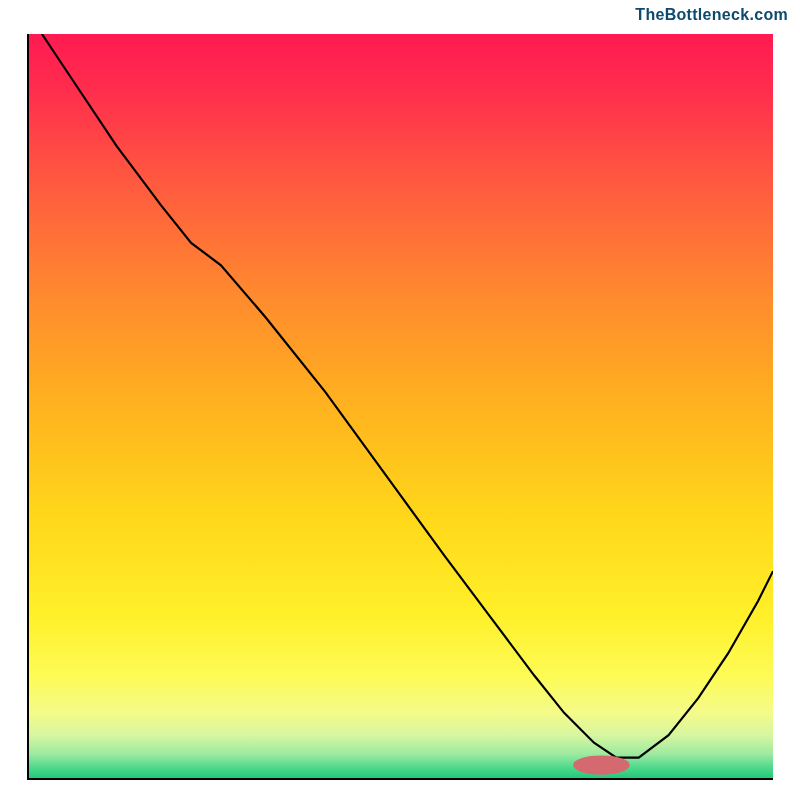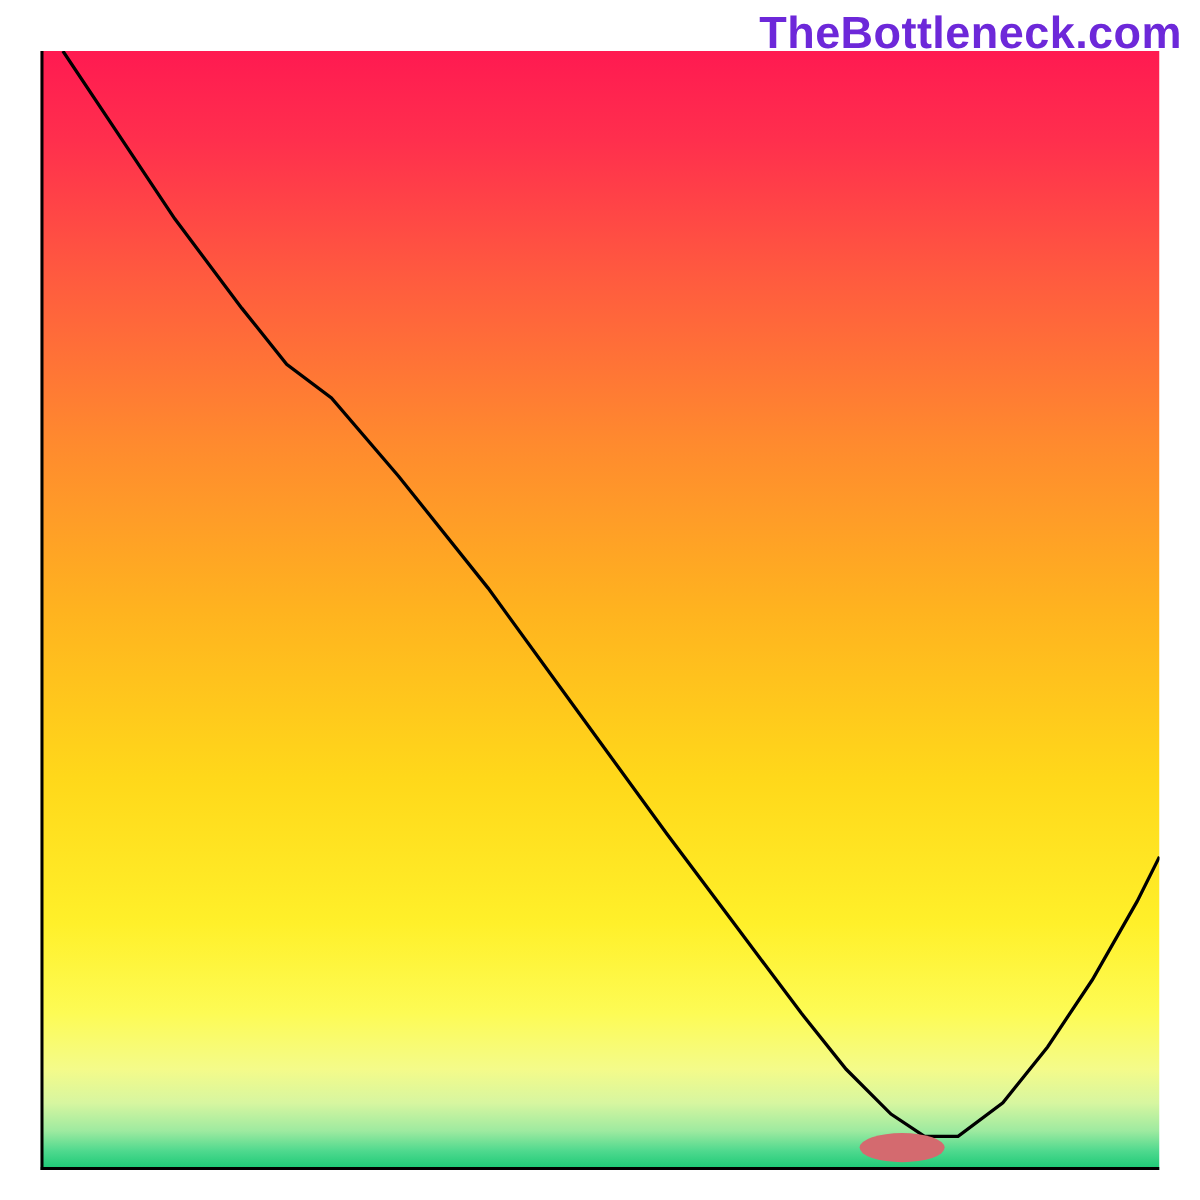--- a/index.html
+++ b/index.html
@@ -8,23 +8,23 @@
     width: 800px;
     height: 800px;
     position: relative;
     font-family: Arial, Helvetica, sans-serif;
     background: #ffffff;
   }
   .attribution {
     position: absolute;
     top: 6px;
     right: 12px;
-    font-size: 30px;
+    font-size: 16px;
     font-weight: 600;
-    color: #6d28d9;
+    color: #0c4a6e;
     letter-spacing: 0.3px;
   }
   .plot-area {
     position: absolute;
     left: 27px;
     top: 34px;
     width: 746px;
     height: 746px;
     box-sizing: border-box;
   }

